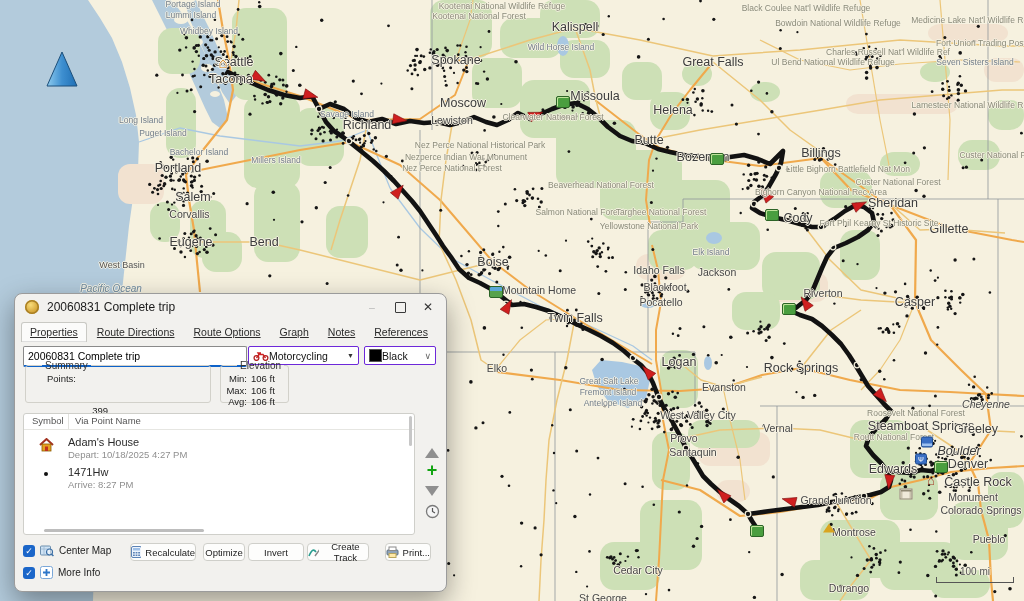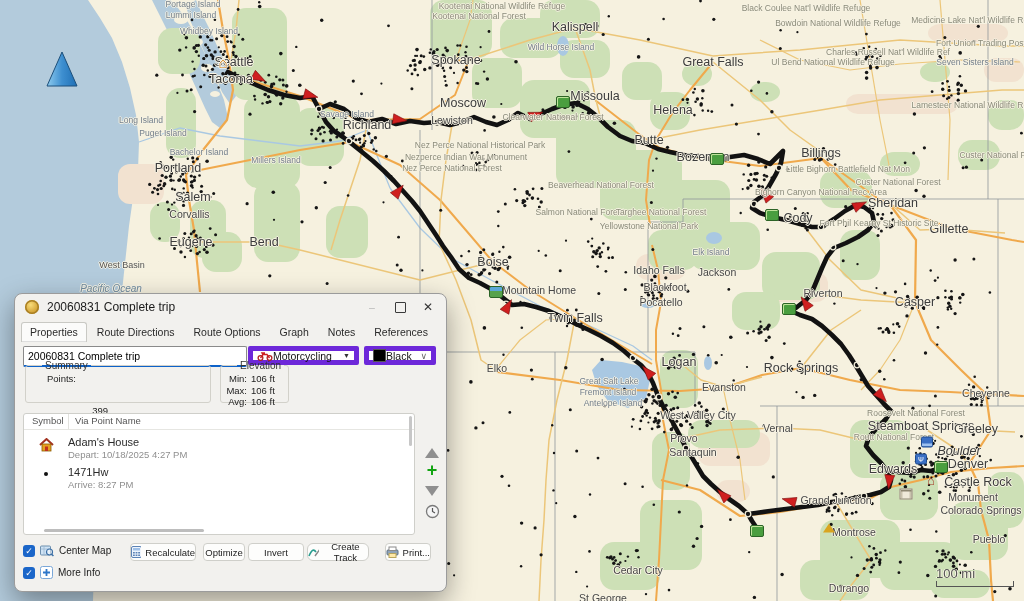--- a/index.html
+++ b/index.html
@@ -27,45 +27,45 @@
   .wp-hotel{width:10px;height:9px;background:#3a6fc4;border:1px solid #1d4a8f;border-radius:2px;
             box-shadow:inset 0 -3px 0 #9cc0ef;}
   .wp-food{width:10px;height:9px;background:#3a6fc4;border:1px solid #1d4a8f;border-radius:2px;
            color:#fff;font-size:7px;line-height:9px;text-align:center;}
   .wp-bank{width:11px;height:9px;background:#efe9da;border:1px solid #8d8672;
            box-shadow:inset 0 2px 0 #8d8672,inset 2px 0 0 #c9c2ad,inset -2px 0 0 #c9c2ad;}
   .wp-hay{width:0;height:0;border-left:6px solid transparent;border-right:6px solid transparent;
           border-bottom:9px solid #d9a520;}
   
   .scalebar{position:absolute;left:936px;top:566px;width:78px;pointer-events:none;}
-  .scale-label{font-size:13px;color:#555;text-align:left;margin-bottom:0;
+  .scale-label{font-size:10px;color:#555;text-align:center;margin-bottom:0;
                text-shadow:1px 0 #f7f3e4,-1px 0 #f7f3e4;}
   .scale-line{height:5px;border-left:1.5px solid #555;border-right:1.5px solid #555;border-bottom:1.5px solid #555;}
   
   .dialog{position:absolute;left:14px;top:293px;width:431px;height:297px;background:#f2f1ee;
           border:1px solid #9b9b9b;border-radius:8px;box-shadow:0 10px 28px rgba(0,0,0,.38);
           font-size:10.5px;color:#222;}
   .titlebar{position:absolute;left:0;top:0;right:0;height:26px;}
   .dlg-icon{position:absolute;left:10px;top:6px;width:14px;height:14px;border-radius:50%;
             background:radial-gradient(circle at 40% 35%,#f8dc7a,#cf9c2e 70%,#8a6a1f);
             box-shadow:inset 0 0 0 1.5px #a87f24;}
   .dlg-title{position:absolute;left:32px;top:6px;font-size:12px;color:#1a1a1a;}
   .winbtns{position:absolute;right:4px;top:0;height:26px;display:flex;}
   .wbtn{width:28px;height:26px;display:flex;align-items:center;justify-content:center;color:#333;}
   .wbtn.min{color:#b9b9b9;}
   .wbtn .sq{width:9px;height:9px;border:1px solid #3a3a3a;border-radius:1px;}
   .wbtn.close{font-size:12px;}
   .tabs{position:absolute;left:6px;top:27px;height:21px;display:flex;align-items:flex-end;}
   .tab{padding:3px 8px 4px;font-size:10.5px;color:#2b2b2b;border:1px solid transparent;border-bottom:none;
-       border-radius:3px 3px 0 0;margin-right:1px;}
+       border-radius:3px 3px 0 0;margin-right:1px;text-decoration:underline;}
   .tab.active{background:#fbfbfa;border-color:#c9c9c4;box-shadow:0 -1px 0 #dedede inset;}
   .name-input{position:absolute;left:8px;top:52px;width:214px;height:16px;border:1px solid #8a8a8a;
               border-bottom:2px solid #0d62c9;background:#fff;font-family:"Liberation Sans",sans-serif;
               font-size:10.5px;padding:1px 4px;border-radius:2px;}
-  .combo{position:absolute;top:52px;height:19px;background:#fff;border:5px solid #6d28d9;border-radius:2px;
+  .combo{position:absolute;top:52px;height:19px;background:#fff;border:1px solid #6d28d9;border-radius:2px;
          display:flex;align-items:center;gap:0;padding:0 4px;box-sizing:border-box;}
   .combo.activity{left:233px;width:111px;}
   .combo.color{left:349px;width:72px;}
   .combo .lbl{flex:1;font-size:10.5px;color:#111;}
   .combo-arrow{font-size:7px;color:#333;}
   .combo-arrow2{font-size:9px;color:#666;}
   .swatch{width:11px;height:11px;background:#000;border:1px solid #555;}
   .grp{position:absolute;border:1px solid #d2d1ca;border-radius:3px;margin:0;padding:2px 4px 3px;}
   .grp legend{font-size:10px;color:#333;padding:0 3px;margin-left:12px;}
   .grp-summary{left:10px;top:66px;width:176px;height:36px;}
@@ -1503,21 +1503,21 @@
       <div class="mlabel c2" style="left: 497px; top: 368px;">Elko</div>
       <div class="mlabel c1" style="left: 679px; top: 362px;">Logan</div>
       <div class="mlabel c2" style="left: 724px; top: 387px;">Evanston</div>
       <div class="mlabel c1" style="left: 801px; top: 368px;">Rock Springs</div>
       <div class="mlabel c2" style="left: 698px; top: 415px;">West Valley City</div>
       <div class="mlabel c2" style="left: 778px; top: 428px;">Vernal</div>
       <div class="mlabel c2" style="left: 684px; top: 438px;">Provo</div>
       <div class="mlabel c2" style="left: 693px; top: 452px;">Santaquin</div>
       <div class="mlabel c2" style="left: 823px; top: 293px;">Riverton</div>
       <div class="mlabel c1" style="left: 915px; top: 302px;">Casper</div>
-      <div class="mlabel c2" style="left: 986px; top: 393px;">Cheyenne</div>
+      <div class="mlabel c2" style="left: 986px; top: 404px; font-style: italic;">Cheyenne</div>
       <div class="mlabel c1" style="left: 921px; top: 426px;">Steamboat Springs</div>
       <div class="mlabel c1" style="left: 976px; top: 429px;">Greeley</div>
       <div class="mlabel c1" style="left: 959px; top: 451px; font-style: italic;">Boulder</div>
       <div class="mlabel c1" style="left: 968px; top: 464px;">Denver</div>
       <div class="mlabel c1" style="left: 978px; top: 482px;">Castle Rock</div>
       <div class="mlabel c2" style="left: 973px; top: 497px;">Monument</div>
       <div class="mlabel c2" style="left: 981px; top: 510px;">Colorado Springs</div>
       <div class="mlabel c2" style="left: 989px; top: 539px;">Pueblo</div>
       <div class="mlabel c1" style="left: 893px; top: 469px;">Edwards</div>
       <div class="mlabel c2" style="left: 836px; top: 500px;">Grand Junction</div>
@@ -1726,21 +1726,21 @@
           </g>
       </svg>
       <span>Recalculate</span>
     </button>
     <button class="btn" style="left:188px;width:42px;">
       <span>Optimize</span>
     </button>
     <button class="btn" style="left:233px;width:56px;">
       <span>Invert</span>
     </button>
-    <button class="btn" style="left:292px;width:62px;border-radius:6px;">
+    <button class="btn" style="left:292px;width:62px;">
       <svg width="13" height="11">
         <path d="M1 9 C4 2 6 2 8 5" fill="none" stroke="#2a9d8f" stroke-width="1.6"></path>
         <path d="M7 9 C9 6 11 4 12 2" fill="none" stroke="#888888" stroke-width="1.4"></path>
       </svg>
       <span>Create Track</span>
     </button>
     <button class="btn" style="left:370px;width:46px;">
       <svg width="13" height="12">
         <rect x="1" y="4" width="11" height="5" rx="1" fill="#8fa3b8" stroke="#5c7086"></rect>
         <rect x="3" y="1" width="7" height="3.5" fill="#ffffff" stroke="#8a8a8a"></rect>

